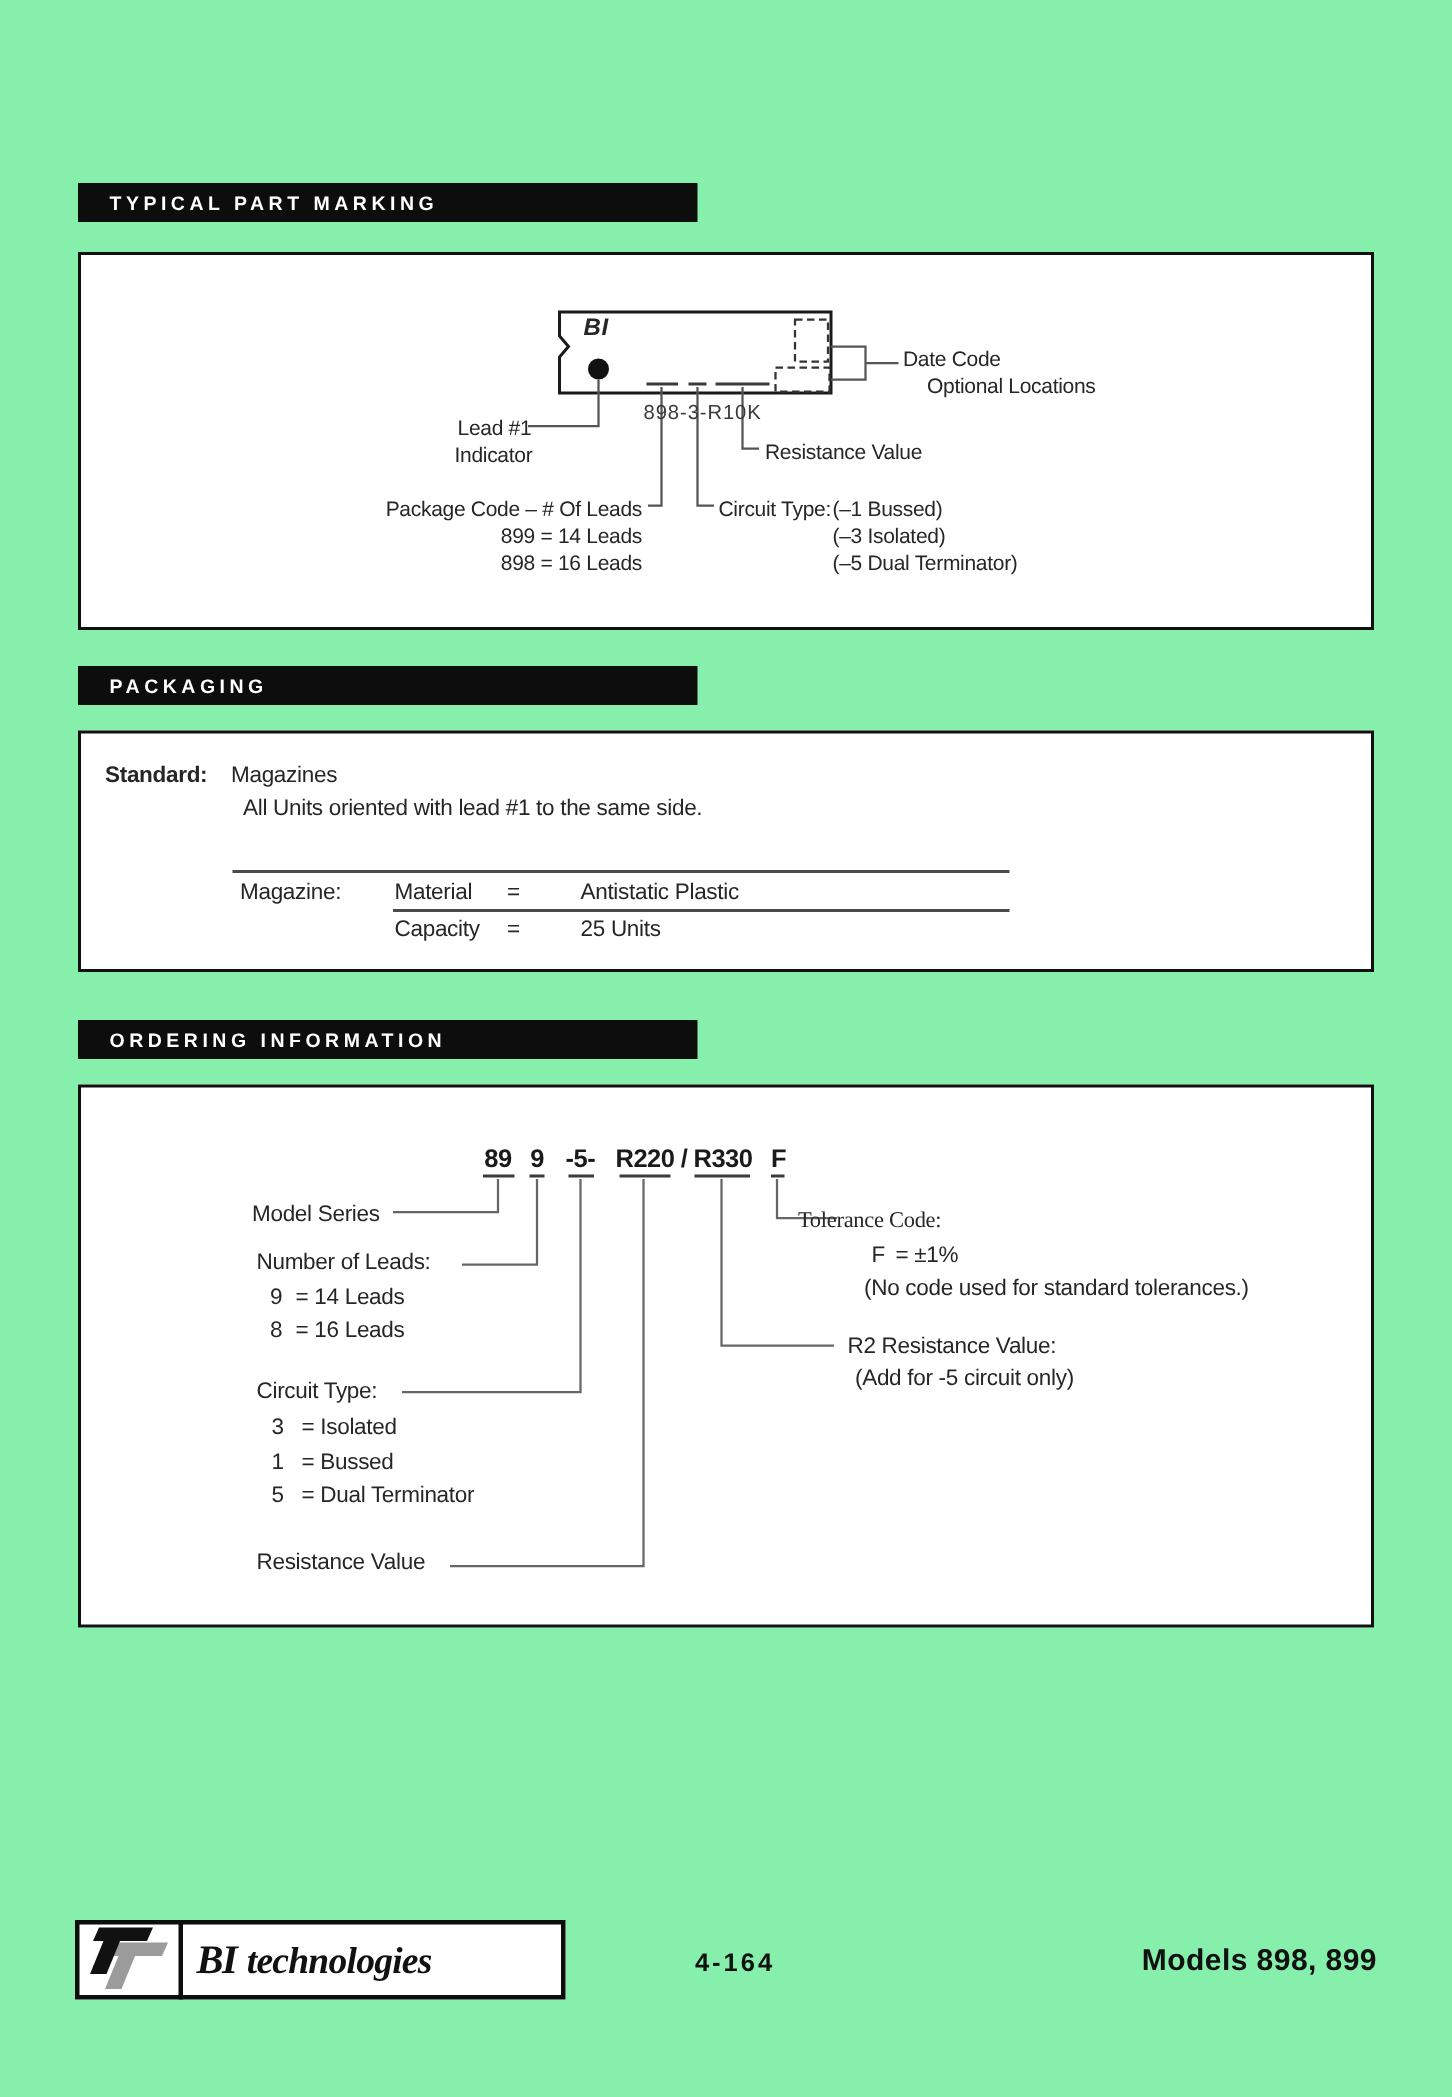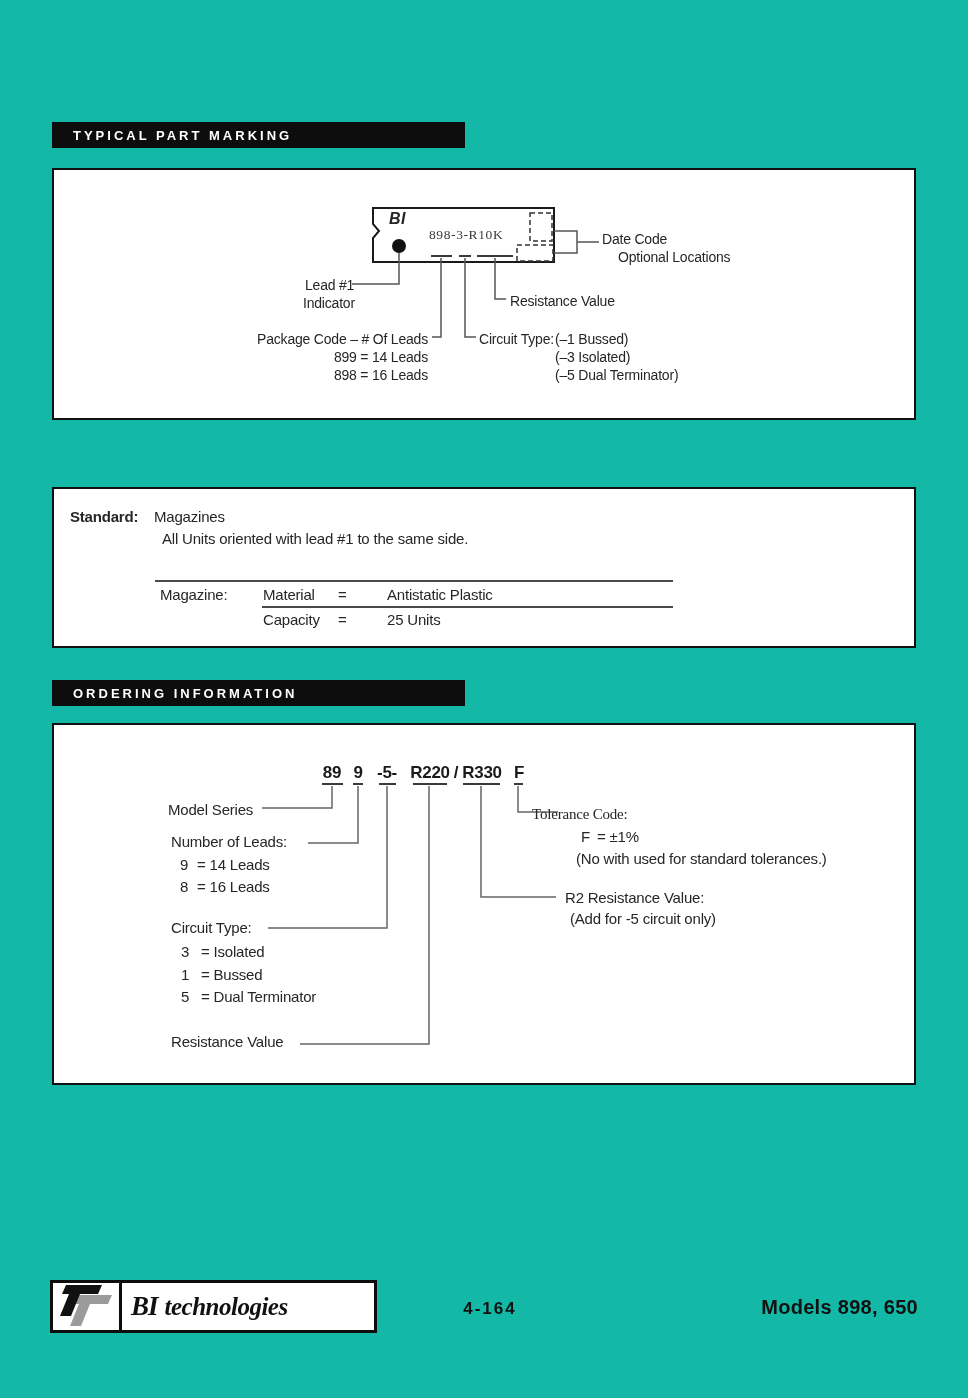--- a/index.html
+++ b/index.html
@@ -1,28 +1,28 @@
 <!DOCTYPE html>
 <html><head>
 <meta charset="utf-8">
 <style>
   html,body{margin:0;padding:0;background:#ffffff;}
-  .page{position:relative;width:968px;height:1398px;background:#14b8a6;
+  .page{position:relative;width:968px;height:1398px;background:#86efac;
         font-family:"Liberation Sans",sans-serif;color:#1f1f1f;overflow:hidden;}
   .abs{position:absolute;}
   .bar{position:absolute;left:52px;width:413px;height:26px;background:#0d0d0d;
        color:#ffffff;font-weight:bold;font-size:13px;letter-spacing:3px;
        line-height:27px;padding-left:21px;box-sizing:border-box;white-space:nowrap;}
   .frame{position:absolute;left:52px;width:864px;border:2px solid #111111;
          background:#ffffff;box-sizing:border-box;}
   .lbl{position:absolute;font-size:14px;letter-spacing:-0.2px;line-height:1.25;
        white-space:nowrap;color:#262626;}
   .lbl15{font-size:15px;}
   .bold{font-weight:bold;}
-  .mono{font-family:Liberation Serif, serif;}
+  .mono{font-family:Liberation Sans, sans-serif;margin-top:40px;}
   .code-part{position:absolute;top:763px;transform:translateX(-50%);
              font-weight:bold;font-size:17px;letter-spacing:-0.3px;color:#1a1a1a;white-space:nowrap;}
   .rule{position:absolute;height:2px;background:#4a4a4a;}
   svg{position:absolute;}
 </style>
 </head>
 <body>
 
 <div class="page">
 
@@ -64,20 +64,21 @@
 
   <div class="lbl" style="right:540px;top:331px;text-align:right;">Package Code – # Of Leads</div>
   <div class="lbl" style="right:540px;top:349px;text-align:right;">899 = 14 Leads</div>
   <div class="lbl" style="right:540px;top:367px;text-align:right;">898 = 16 Leads</div>
 
   <div class="lbl" style="left:479px;top:331px;">Circuit Type:</div>
   <div class="lbl" style="left:555px;top:331px;">(–1 Bussed)</div>
   <div class="lbl" style="left:555px;top:349px;">(–3 Isolated)</div>
   <div class="lbl" style="left:555px;top:367px;">(–5 Dual Terminator)</div>
 
+  <div class="bar" style="top:444px;">PACKAGING</div>
 
   <div class="frame" style="top:487px;height:161px;"></div>
 
   <div class="lbl lbl15 bold" style="left:70px;top:508px;">Standard:</div>
   <div class="lbl lbl15" style="left:154px;top:508px;">Magazines</div>
   <div class="lbl lbl15" style="left:162px;top:530px;">All Units oriented with lead #1 to the same side.</div>
 
   <div class="rule" style="left:155px;top:580px;width:518px;height:1.5px;"></div>
   <div class="rule" style="left:262px;top:606px;width:411px;height:1.5px;"></div>
 
@@ -132,34 +133,34 @@
   <div class="lbl lbl15" style="left:181px;top:966px;">1</div>
   <div class="lbl lbl15" style="left:201px;top:966px;">= Bussed</div>
   <div class="lbl lbl15" style="left:181px;top:988px;">5</div>
   <div class="lbl lbl15" style="left:201px;top:988px;">= Dual Terminator</div>
 
   <div class="lbl lbl15" style="left:171px;top:1033px;">Resistance Value</div>
 
   <div class="lbl lbl15" style="left:532px;top:805px;font-family:Liberation Serif, serif;">Tolerance Code:</div>
   <div class="lbl lbl15" style="left:581px;top:828px;">F</div>
   <div class="lbl lbl15" style="left:597px;top:828px;">= ±1%</div>
-  <div class="lbl lbl15" style="left:576px;top:850px;">(No with used for standard tolerances.)</div>
+  <div class="lbl lbl15" style="left:576px;top:850px;">(No code used for standard tolerances.)</div>
 
   <div class="lbl lbl15" style="left:565px;top:889px;">R2 Resistance Value:</div>
   <div class="lbl lbl15" style="left:570px;top:910px;">(Add for -5 circuit only)</div>
 
   <div class="abs" style="left:50px;top:1280px;width:327px;height:53px;border:3px solid #0d0d0d;box-sizing:border-box;background:#ffffff;"></div>
 
   <svg style="left:56px;top:1284px;" width="62" height="46" viewBox="0 0 62 46">
     <polygon points="20,11 56,11 52,20 34,20 25,42 14,42 23,20 16,20" fill="#9b9b9b"></polygon>
     <polygon points="10,1 46,1 42,10 24,10 15,32 4,32 13,10 6,10" fill="#111111"></polygon>
   </svg>
   <div class="abs" style="left:119px;top:1280px;width:3px;height:53px;background:#0d0d0d;"></div>
 
   <div class="abs" style="left:131px;top:1291px;white-space:nowrap;color:#111111;font-style:italic;font-weight:bold;font-family:Liberation Serif, serif;">
     <span style="font-size:27px;letter-spacing:-1px;">BI</span><span style="font-size:25px;letter-spacing:-0.5px;margin-left:7px;">technologies</span>
   </div>
 
   <div class="abs" style="left:438px;top:1299px;width:104px;text-align:center;font-weight:bold;font-size:17px;letter-spacing:2px;color:#111111;">4-164</div>
 
-  <div class="abs" style="right:50px;top:1296px;font-weight:bold;font-size:20px;letter-spacing:0.3px;color:#111111;white-space:nowrap;">Models 898, 650</div>
+  <div class="abs" style="right:50px;top:1296px;font-weight:bold;font-size:20px;letter-spacing:0.3px;color:#111111;white-space:nowrap;">Models 898, 899</div>
 
 </div>
 
 </body></html>

